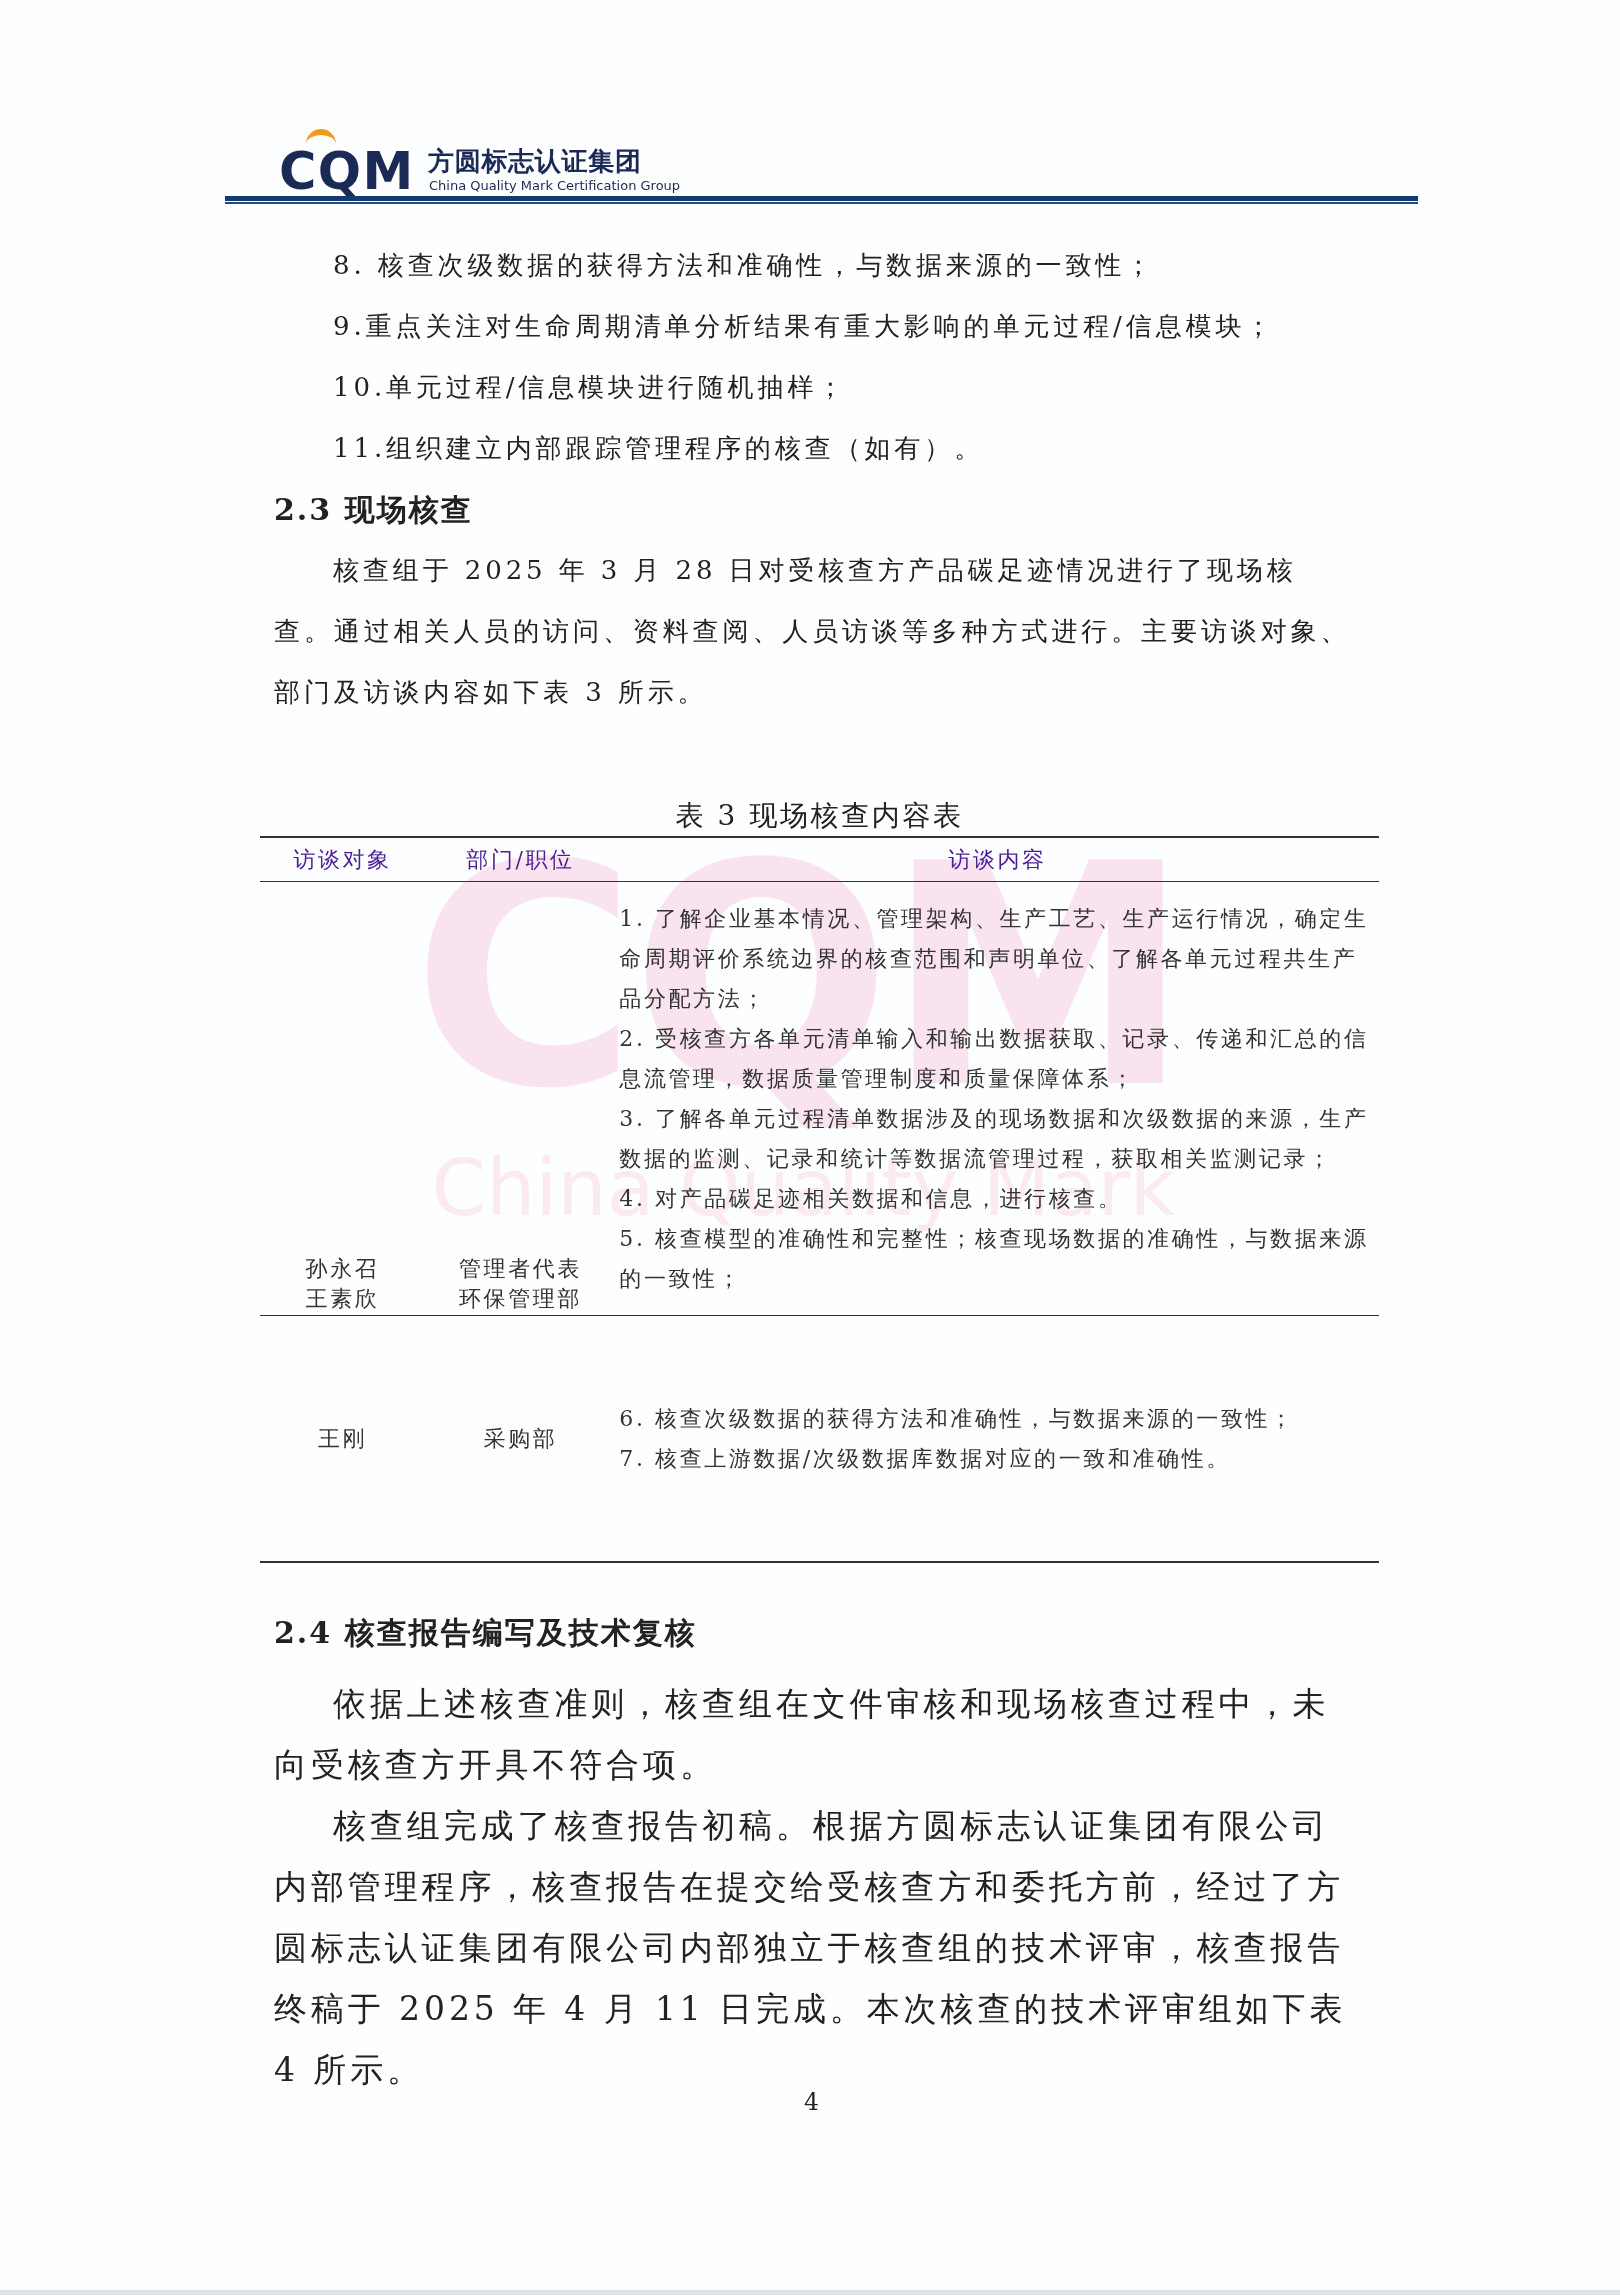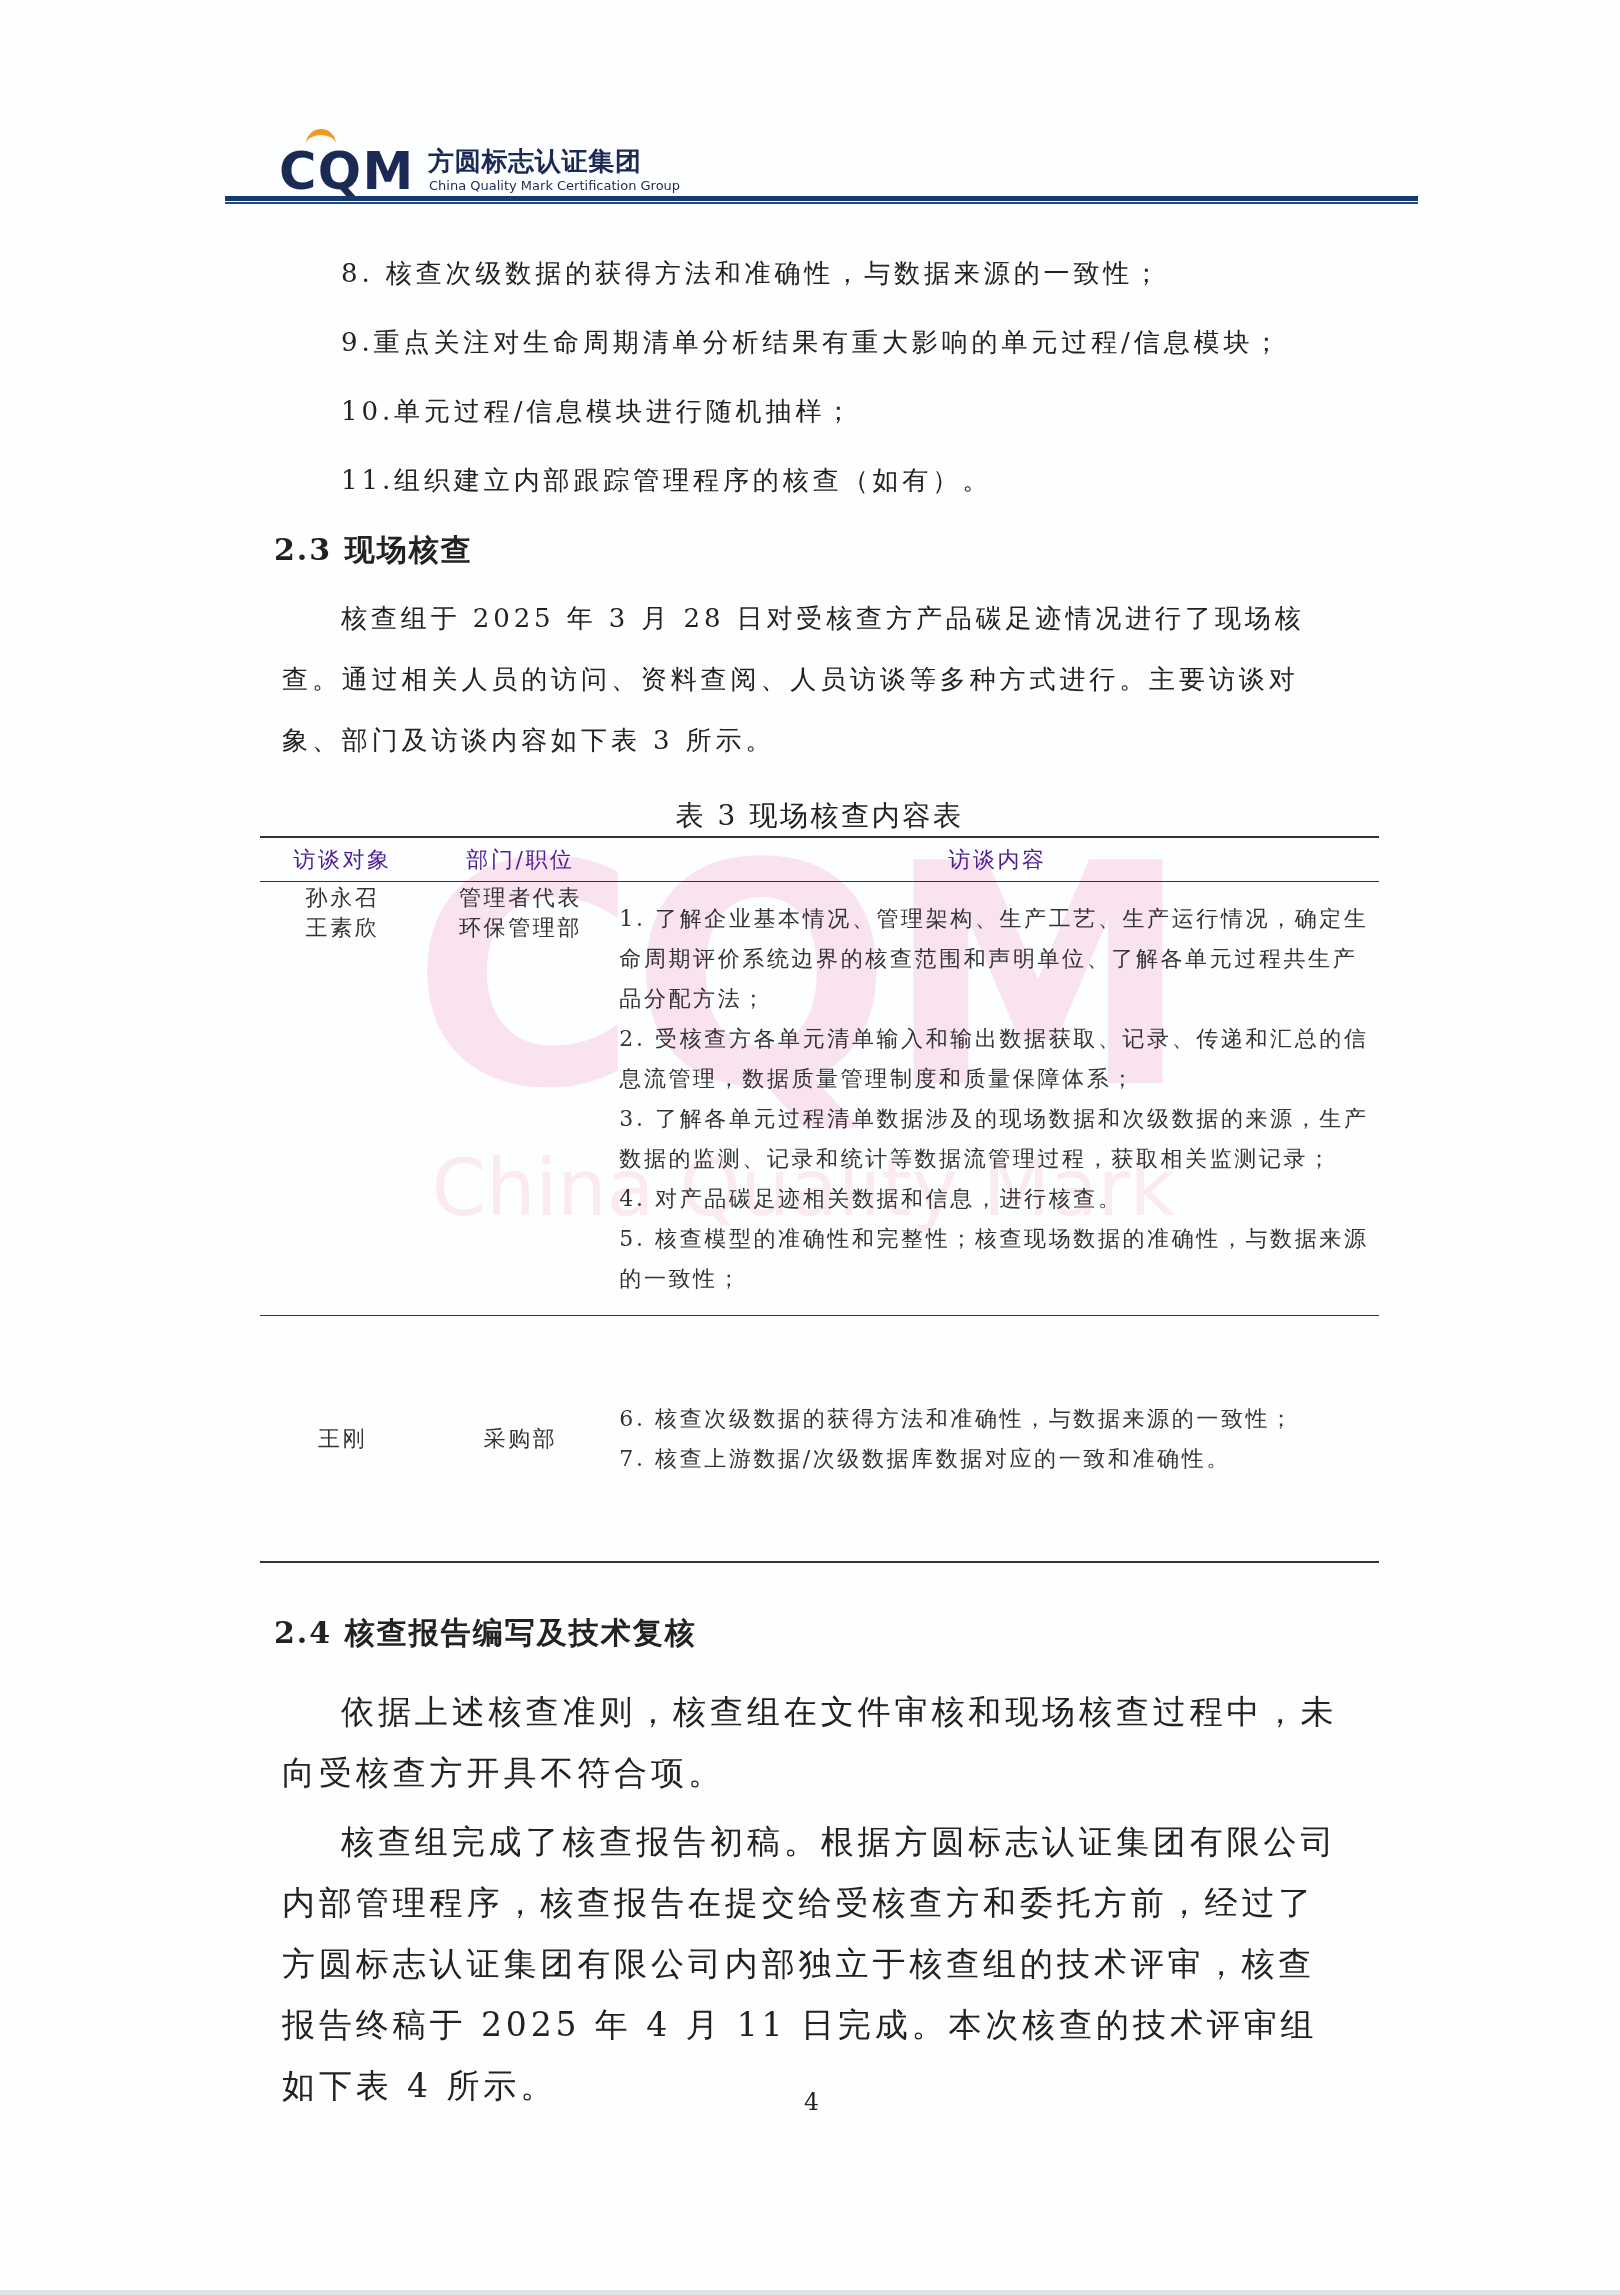--- a/index.html
+++ b/index.html
@@ -19,36 +19,36 @@
   .rule-thick { position: absolute; left: 0; top: 72px; width: 1193px; height: 4.6px; background: #173a6e; }
   .rule-thin { position: absolute; left: 0; top: 78px; width: 1193px; height: 2px; background: #1d4b86; }
 
   
   .watermark { position: absolute; left: 412px; top: 823px; pointer-events: none; }
   .wm-letters { font-family: "DejaVu Sans", sans-serif; font-weight: bold; font-size: 307px; color: #f9e3ef; line-height: 1; letter-spacing: -6.5px; }
   .wm-sub { position: absolute; left: 19.6px; top: 288px; font-family: "DejaVu Sans", sans-serif; font-size: 78px; color: #fbeaf2; white-space: nowrap; margin-top: 32px; }
 
   
   .content { position: absolute; left: 274px; top: 235px; width: 1078px; font-size: 26px; line-height: 61px; }
-  .p { margin: 8px; letter-spacing: 3.9px; }
+  .p { margin: 0; letter-spacing: 3.9px; }
   .indent { text-indent: 59px; }
   .h2 { font-weight: bold; font-size: 30px; margin: 0; letter-spacing: 2px; font-family: "DejaVu Serif", serif; }
 
   
   .table-caption { text-align: center; font-size: 28px; letter-spacing: 2.6px; margin: 0; line-height: 31px; position: absolute; top: 800px; left: 261px; width: 1117px; }
   .tbl { position: absolute; left: 260px; top: 836px; width: 1119px; border-collapse: collapse; font-size: 22px; }
   .tbl th { font-weight: normal; height: 41px; border-top: 2px solid #333; border-bottom: 1.3px solid #333; letter-spacing: 2.6px; color: #4c1d95; }
   .tbl td { vertical-align: middle; color: #333; letter-spacing: 2.6px; }
   .col-name { width: 163px; text-align: center; }
   .col-dept { width: 189px; text-align: center; }
   .col-content { text-align: left; padding-left: 3.3px; line-height: 40px; }
   .row-group-1 td { border-bottom: 1.3px solid #333; }
   .row-group-2 td { border-bottom: 2px solid #333; height: 243px; }
   .stack { display: flex; flex-direction: column; }
-  .cell-stack { display: flex; flex-direction: column; justify-content: flex-start; height: 431px; }
+  .cell-stack { display: flex; flex-direction: column; justify-content: flex-end; height: 431px; }
 
   .h2-24 { position: absolute; left: 274px; top: 1613px; }
   .content2 { position: absolute; left: 274px; top: 1673px; width: 1078px; font-size: 33px; line-height: 61px; }
   .page-number { position: absolute; left: 804px; top: 2088px; font-size: 23.5px; }
 </style>
 </head>
 <body>
 
 <div class="page-bottom-edge"></div>
 

